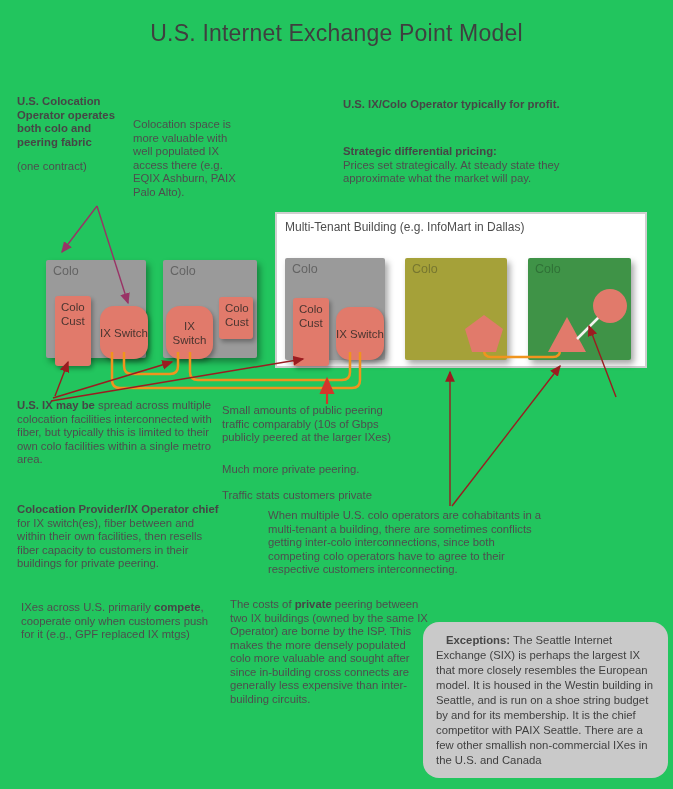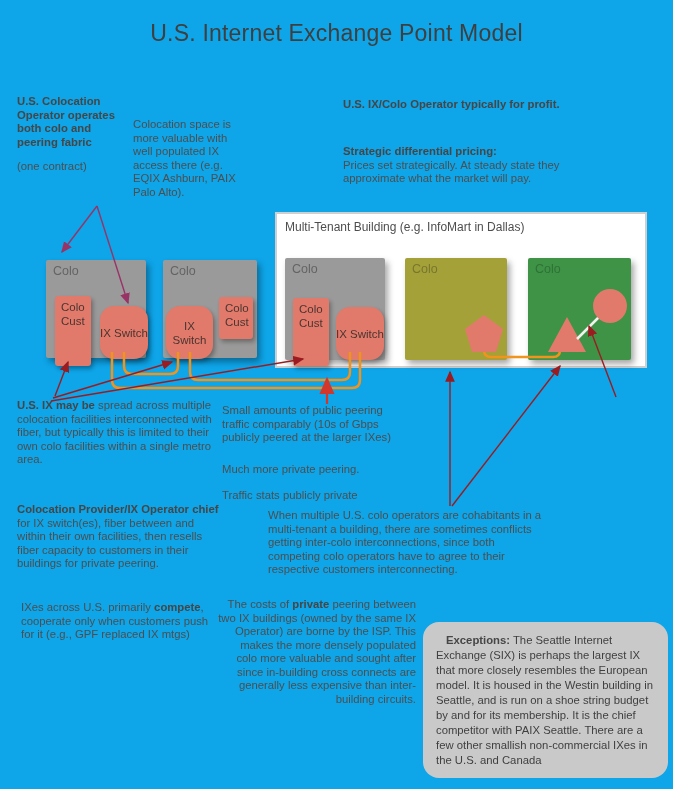--- a/index.html
+++ b/index.html
@@ -1,16 +1,16 @@
 <!DOCTYPE html>
 <html><head>
 <meta charset="utf-8">
 <style>
   html,body{margin:0;padding:0;background:#fff;}
-  #canvas{position:relative;width:673px;height:789px;background:#0ea5e9;
+  #canvas{position:relative;width:673px;height:789px;background:#22c55e;
           font-family:"Liberation Sans",sans-serif;overflow:hidden;color:#4e4e4e;}
   .title{position:absolute;top:20px;left:0;width:100%;text-align:center;
          font-size:23px;color:#3f3f3f;letter-spacing:0.2px;}
   .txt{position:absolute;font-size:11.3px;line-height:13.5px;color:#4e4e4e;}
   .b{font-weight:bold;color:#464646;}
   .blk{display:block;}
   .building{position:absolute;left:275px;top:212px;width:372px;height:156px;
             border:2px solid #cfcfcf;background:#ffffff;box-sizing:border-box;}
   .building-label{position:absolute;left:285px;top:220px;font-size:12px;color:#4e4e4e;}
   .colo-box{position:absolute;border-radius:2px;box-shadow:3px 4px 6px rgba(0,0,0,0.35);}
@@ -87,23 +87,23 @@
   </div>
   <div class="txt" style="left:17px;top:503px;width:205px;">
     <span class="b">Colocation Provider/IX Operator chief</span><span> for IX switch(es), fiber between and within their own facilities, then resells fiber capacity to customers in their buildings for private peering.</span>
   </div>
   <div class="txt" style="left:21px;top:601px;width:195px;">
     <span>IXes across U.S. primarily </span><span class="b">compete</span><span>, cooperate only when customers push for it (e.g., GPF replaced IX mtgs)</span>
   </div>
 
   <div class="txt" style="left:222px;top:404px;width:188px;">Small amounts of public peering traffic comparably (10s of Gbps publicly peered at the larger IXes)</div>
   <div class="txt" style="left:222px;top:463px;width:188px;">Much more private peering.</div>
-  <div class="txt" style="left:222px;top:489px;width:188px;">Traffic stats publicly private</div>
+  <div class="txt" style="left:222px;top:489px;width:188px;">Traffic stats customers private</div>
   <div class="txt" style="left:268px;top:509px;width:278px;">When multiple U.S. colo operators are cohabitants in a multi-tenant a building, there are sometimes conflicts getting inter-colo interconnections, since both competing colo operators have to agree to their respective customers interconnecting.</div>
-  <div class="txt" style="left:218px;top:598px;width:198px;text-align:right;">
+  <div class="txt" style="left:230px;top:598px;width:198px;">
     <span>The costs of </span><span class="b">private</span><span> peering between two IX buildings (owned by the same IX Operator) are borne by the ISP. This makes the more densely populated colo more valuable and sought after since in-building cross connects are generally less expensive than inter-building circuits.</span>
   </div>
 
 
   <div class="exceptions">
     <p><span class="b">Exceptions:</span><span> The Seattle Internet Exchange (SIX) is perhaps the largest IX that more closely resembles the European model. It is housed in the Westin building in Seattle, and is run on a shoe string budget by and for its membership. It is the chief competitor with PAIX Seattle. There are a few other smallish non-commercial IXes in the U.S. and Canada</span></p>
   </div>
 
   <svg class="overlay" width="673" height="789" viewBox="0 0 673 789">
     <defs>

